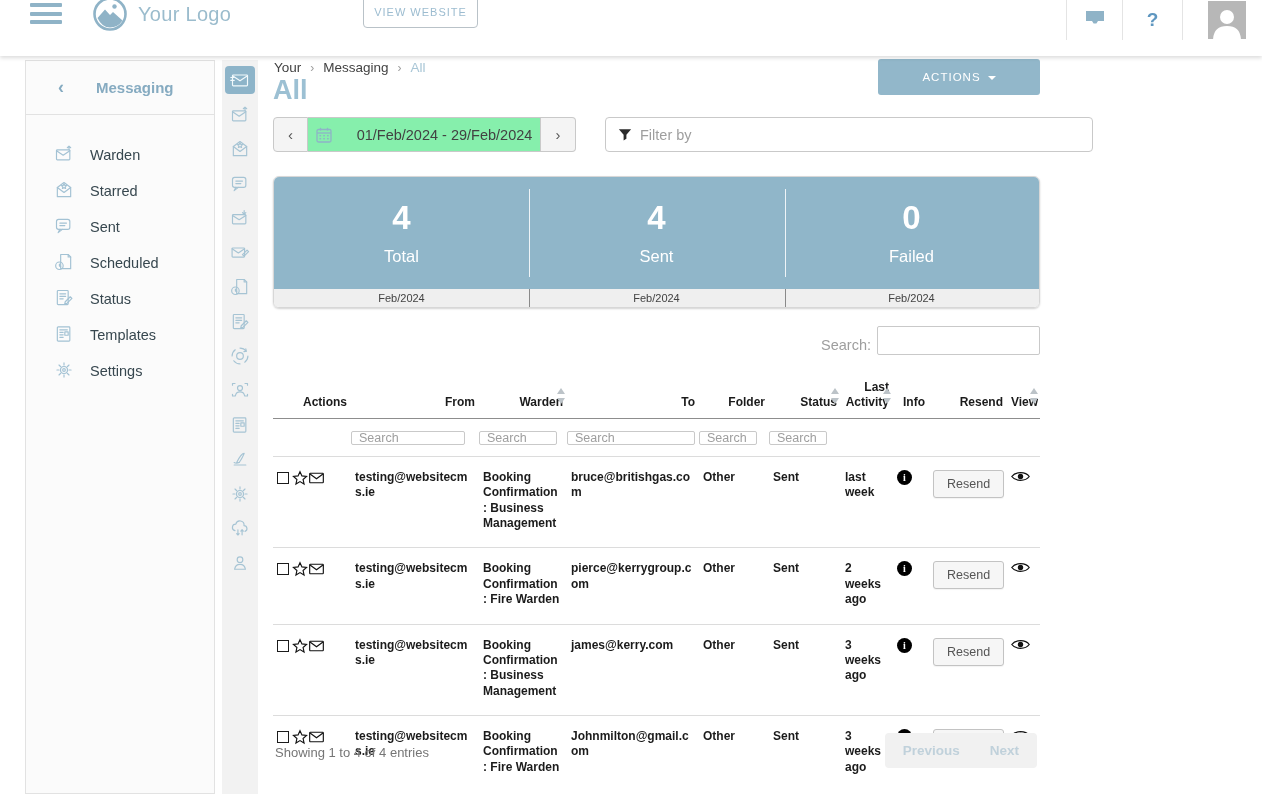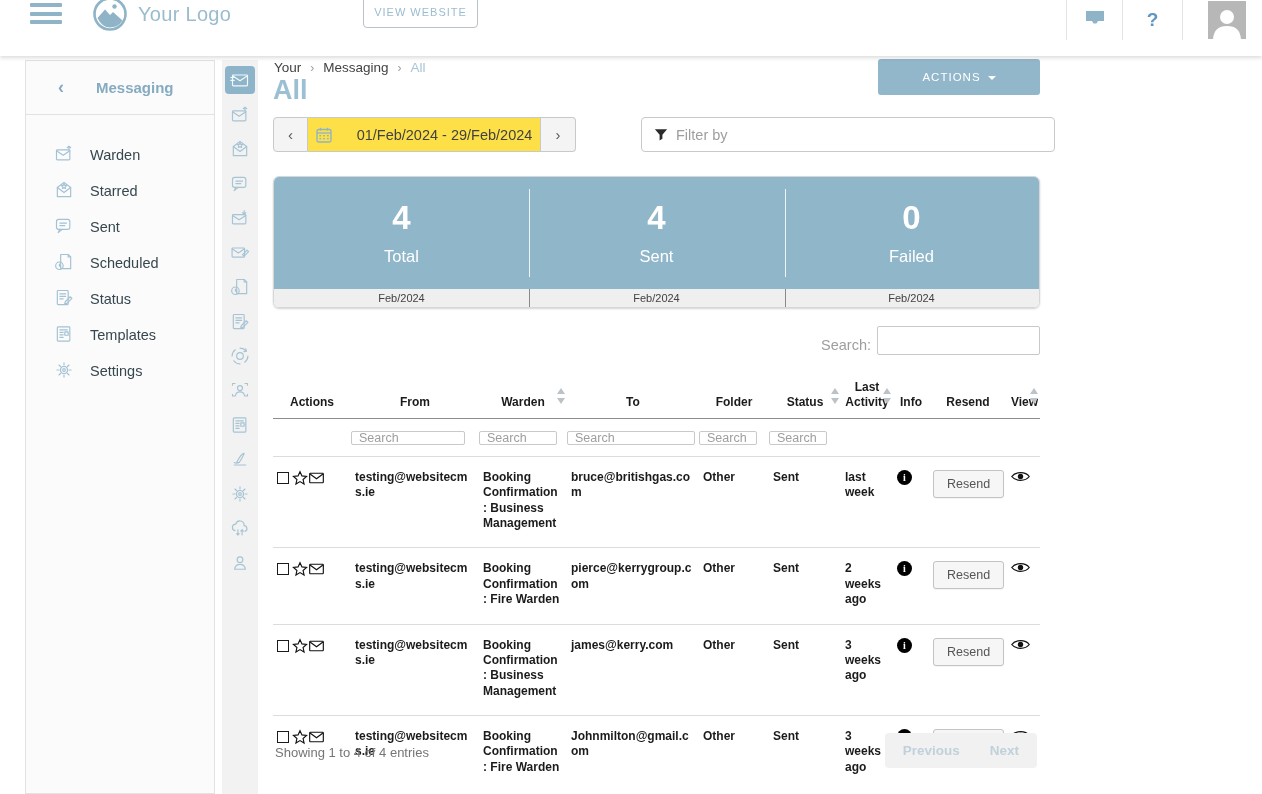--- a/index.html
+++ b/index.html
@@ -46,24 +46,24 @@
   .page-title { position:absolute; left:0; top:15px; font-size:27px; font-weight:bold; color:#9cc0d3; }
 
   .actions-btn { position:absolute; left:605px; top:-1px; width:162px; height:36px; background:#92b7ca; border:none; border-radius:3px; color:#fff; font-size:11.5px; letter-spacing:1px; cursor:pointer; font-family:inherit; }
   .actions-btn .caret { display:inline-block; margin-left:7px; border-left:4px solid transparent; border-right:4px solid transparent; border-top:4px solid #fff; vertical-align:middle; }
 
   .controls { position:absolute; left:0; top:57px; width:767px; height:35px; }
   .date-group { position:absolute; left:0; top:0; display:flex; }
   .nav-btn { width:35px; height:35px; background:#f4f4f4; border:1px solid #c9c9c9; color:#555; font-size:15px; cursor:pointer; text-align:center; line-height:33px; }
   .nav-btn.left { border-radius:4px 0 0 4px; }
   .nav-btn.right { border-radius:0 4px 4px 0; border-left:none; }
-  .date-btn { width:233px; height:35px; background:#fde047; border:1px solid #c9c9c9; border-left:none; display:flex; align-items:center; justify-content:center; gap:25px; cursor:pointer; }
+  .date-btn { width:233px; height:35px; background:#86efac; border:1px solid #c9c9c9; border-left:none; display:flex; align-items:center; justify-content:center; gap:25px; cursor:pointer; }
   .date-btn svg { width:16px; height:16px; }
   .date-text { font-size:14.5px; color:#424242; }
-  .filter-wrap { position:absolute; left:332px; top:0; width:414px; height:35px; border:1px solid #c9c9c9; border-radius:4px; display:flex; align-items:center; padding-left:12px; gap:8px; background:#fff;margin-left:36px; }
+  .filter-wrap { position:absolute; left:332px; top:0; width:488px; height:35px; border:1px solid #c9c9c9; border-radius:4px; display:flex; align-items:center; padding-left:12px; gap:8px; background:#fff; }
   .filter-wrap input { border:none; outline:none; flex:1; font-size:14.5px; font-family:inherit; color:#424242; }
   .filter-wrap input::placeholder { color:#9e9e9e; }
 
   
   .stats { position:absolute; left:0; top:116px; width:767px; height:132px; border:1px solid #d7d7d7; border-radius:6px; overflow:hidden; box-shadow:0 1px 2px rgba(0,0,0,.18); }
   .stats-blue { height:112px; background:#90b6c9; display:flex; position:relative; }
   .stat-col { flex:1; display:flex; flex-direction:column; align-items:center; justify-content:center; }
   .stat-value { font-size:33px; font-weight:bold; color:#fff; line-height:1; }
   .stat-label { font-size:16.5px; color:#fff; margin-top:13px; }
   .stats-vline { position:absolute; top:12px; bottom:12px; width:1px; background:rgba(255,255,255,.85); }
@@ -71,21 +71,21 @@
   .strip-col { flex:1; text-align:center; font-size:11px; color:#424242; line-height:19px; }
   .strip-vline { position:absolute; top:0; bottom:0; width:1px; background:#8a8a8a; }
 
   
   .search-row { position:absolute; right:0; top:266px; display:flex; align-items:center; gap:6px; }
   .search-label { font-size:14.5px; color:#9e9e9e;margin-top:9px; }
   .search-input { width:163px; height:29px; border:1px solid #c9c9c9; border-radius:2px; font-family:inherit; font-size:13px; padding:0 6px; outline:none; }
 
   
   table.data { position:absolute; left:0; top:302px; width:767px; border-collapse:collapse; table-layout:fixed; }
-  table.data th { font-size:12px; font-weight:bold; color:#1b1b1b; text-align:center; vertical-align:bottom; padding:18px 4px 8px 4px; border-bottom:1.5px solid #8d8d8d; position:relative; line-height:1.25; cursor:pointer; }
+  table.data th { font-size:12px; font-weight:bold; color:#1b1b1b; text-align:right; vertical-align:bottom; padding:18px 4px 8px 4px; border-bottom:1.5px solid #8d8d8d; position:relative; line-height:1.25; cursor:pointer; }
   .sort { position:absolute; right:1px; top:auto; bottom:14px; width:9px; height:16px; }
   .sort:before { content:""; position:absolute; top:0; left:0; border-left:4.5px solid transparent; border-right:4.5px solid transparent; border-bottom:6px solid #bcc3c8; }
   .sort:after { content:""; position:absolute; bottom:0; left:0; border-left:4.5px solid transparent; border-right:4.5px solid transparent; border-top:6px solid #bcc3c8; }
   tr.filter-row td { padding:9px 4px 10px 0; }
   tr.filter-row input { height:14px; border:1px solid #c9c9c9; border-radius:2px; font-family:inherit; font-size:12.5px; color:#ef4444; padding:0 7px; outline:none; width:100%; }
   tr.filter-row input::placeholder { color:#9e9e9e; }
   tbody.rows td { font-size:12px; font-weight:bold; color:#1b1b1b; vertical-align:top; padding:13px 6px 16px 4px; border-top:1px solid #dcdcdc; line-height:1.28; word-wrap:break-word; }
   td.cell-actions { white-space:nowrap; padding-top:12px; }
   .chk { display:inline-block; width:12px; height:12px; border:1.6px solid #1b1b1b; vertical-align:middle; margin-right:3px; cursor:pointer; }
   .row-ic { vertical-align:middle; cursor:pointer; margin-right:1px; }

